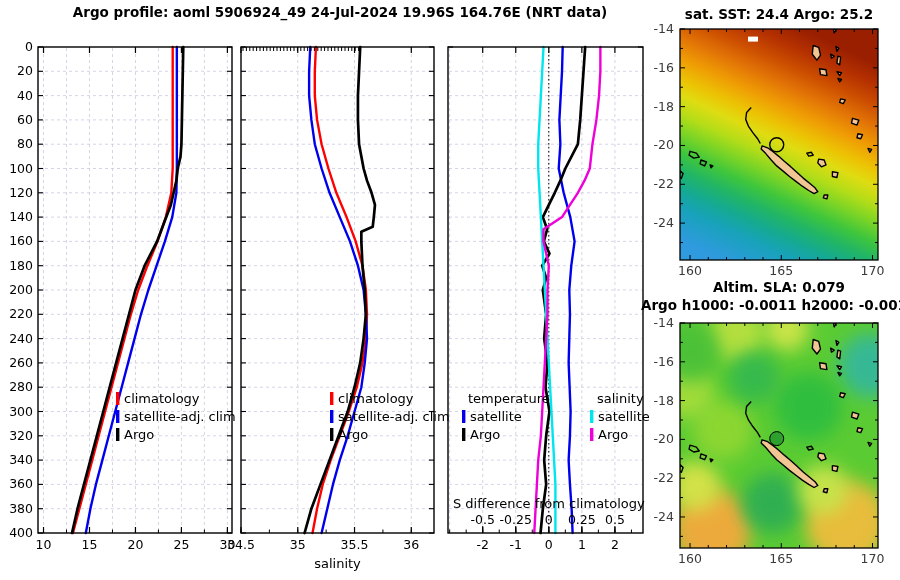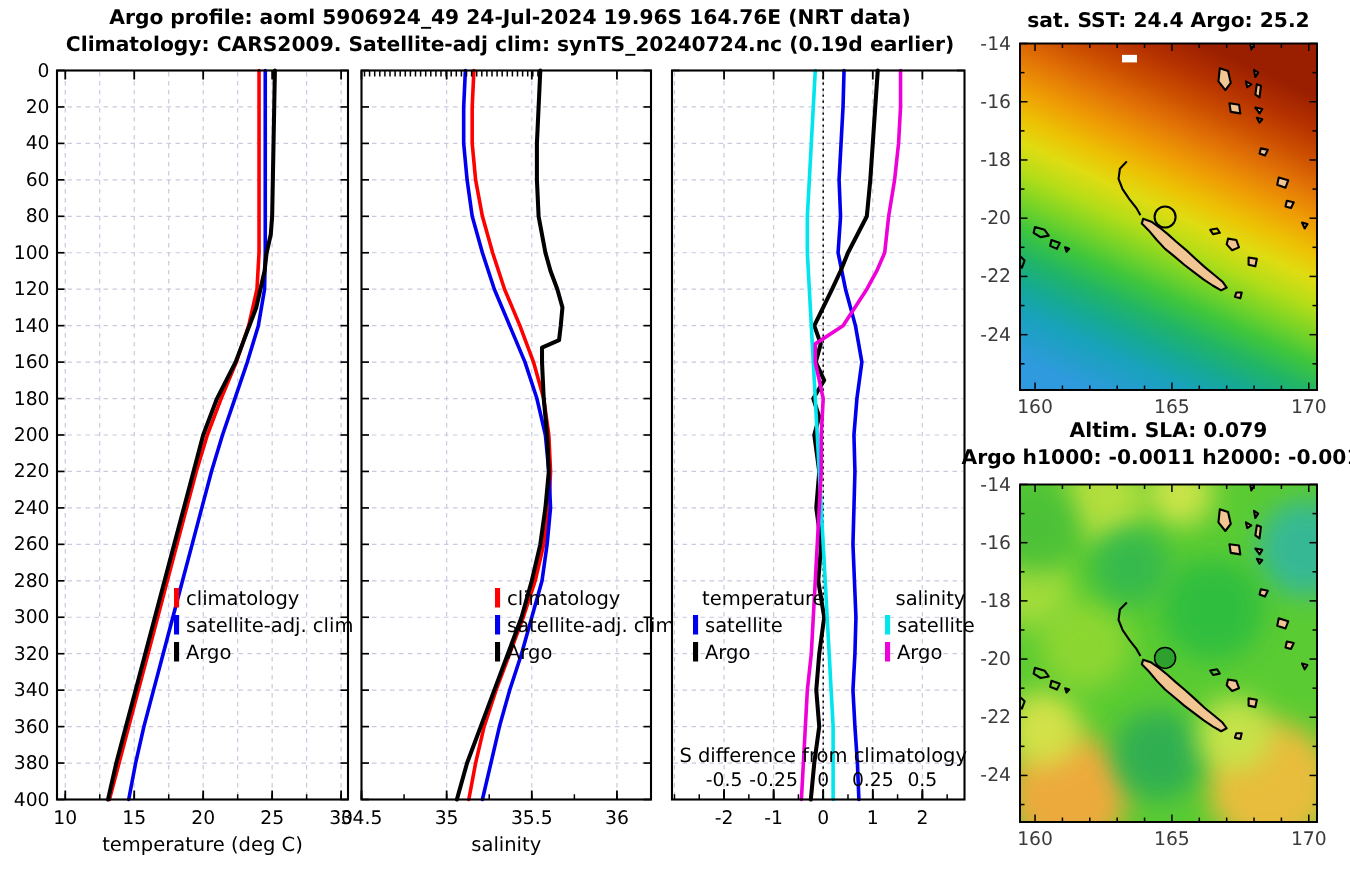--- a/index.html
+++ b/index.html
@@ -17,27 +17,25 @@
        font-size:13.5px;white-space:nowrap;}
   .credit{position:absolute;left:899px;top:548px;transform-origin:0 0;transform:rotate(-90deg);
        font-size:11.5px;color:#000;white-space:nowrap;}
   svg text{font-family:"DejaVu Sans","Liberation Sans",sans-serif;}
 </style>
 </head>
 <body>
 
 <div class="fig">
   <div class="ttl">Argo profile: aoml 5906924_49 24-Jul-2024 19.96S 164.76E (NRT data)</div>
-  <div class="ttl ttl2">Climatology: CARS2009. Satellite-adj clim: synTS_20240724.nc (0.19d earlier)</div>
 
   <div class="maptitle">sat. SST: 24.4 Argo: 25.2</div>
   <div class="midtitle1">Altim. SLA: 0.079</div>
   <div class="midtitle2">Argo h1000: -0.0011 h2000: -0.001</div>
 
-  <div class="xlab" style="left:38px;width:194px;">temperature (deg C)</div>
   <div class="xlab" style="left:241px;width:193px;">salinity</div>
 
   <svg id="plot" width="900" height="580" viewBox="0 0 900 580" style="position:absolute;left:0;top:0;">
       <g>
         <line x1="39" y1="71.3" x2="231" y2="71.3" stroke="#c9c9e0" stroke-width="0.8" stroke-dasharray="3 3"></line>
         <line x1="39" y1="95.6" x2="231" y2="95.6" stroke="#c9c9e0" stroke-width="0.8" stroke-dasharray="3 3"></line>
         <line x1="39" y1="119.89999999999999" x2="231" y2="119.89999999999999" stroke="#c9c9e0" stroke-width="0.8" stroke-dasharray="3 3"></line>
         <line x1="39" y1="144.2" x2="231" y2="144.2" stroke="#c9c9e0" stroke-width="0.8" stroke-dasharray="3 3"></line>
         <line x1="39" y1="168.5" x2="231" y2="168.5" stroke="#c9c9e0" stroke-width="0.8" stroke-dasharray="3 3"></line>
         <line x1="39" y1="192.79999999999998" x2="231" y2="192.79999999999998" stroke="#c9c9e0" stroke-width="0.8" stroke-dasharray="3 3"></line>

